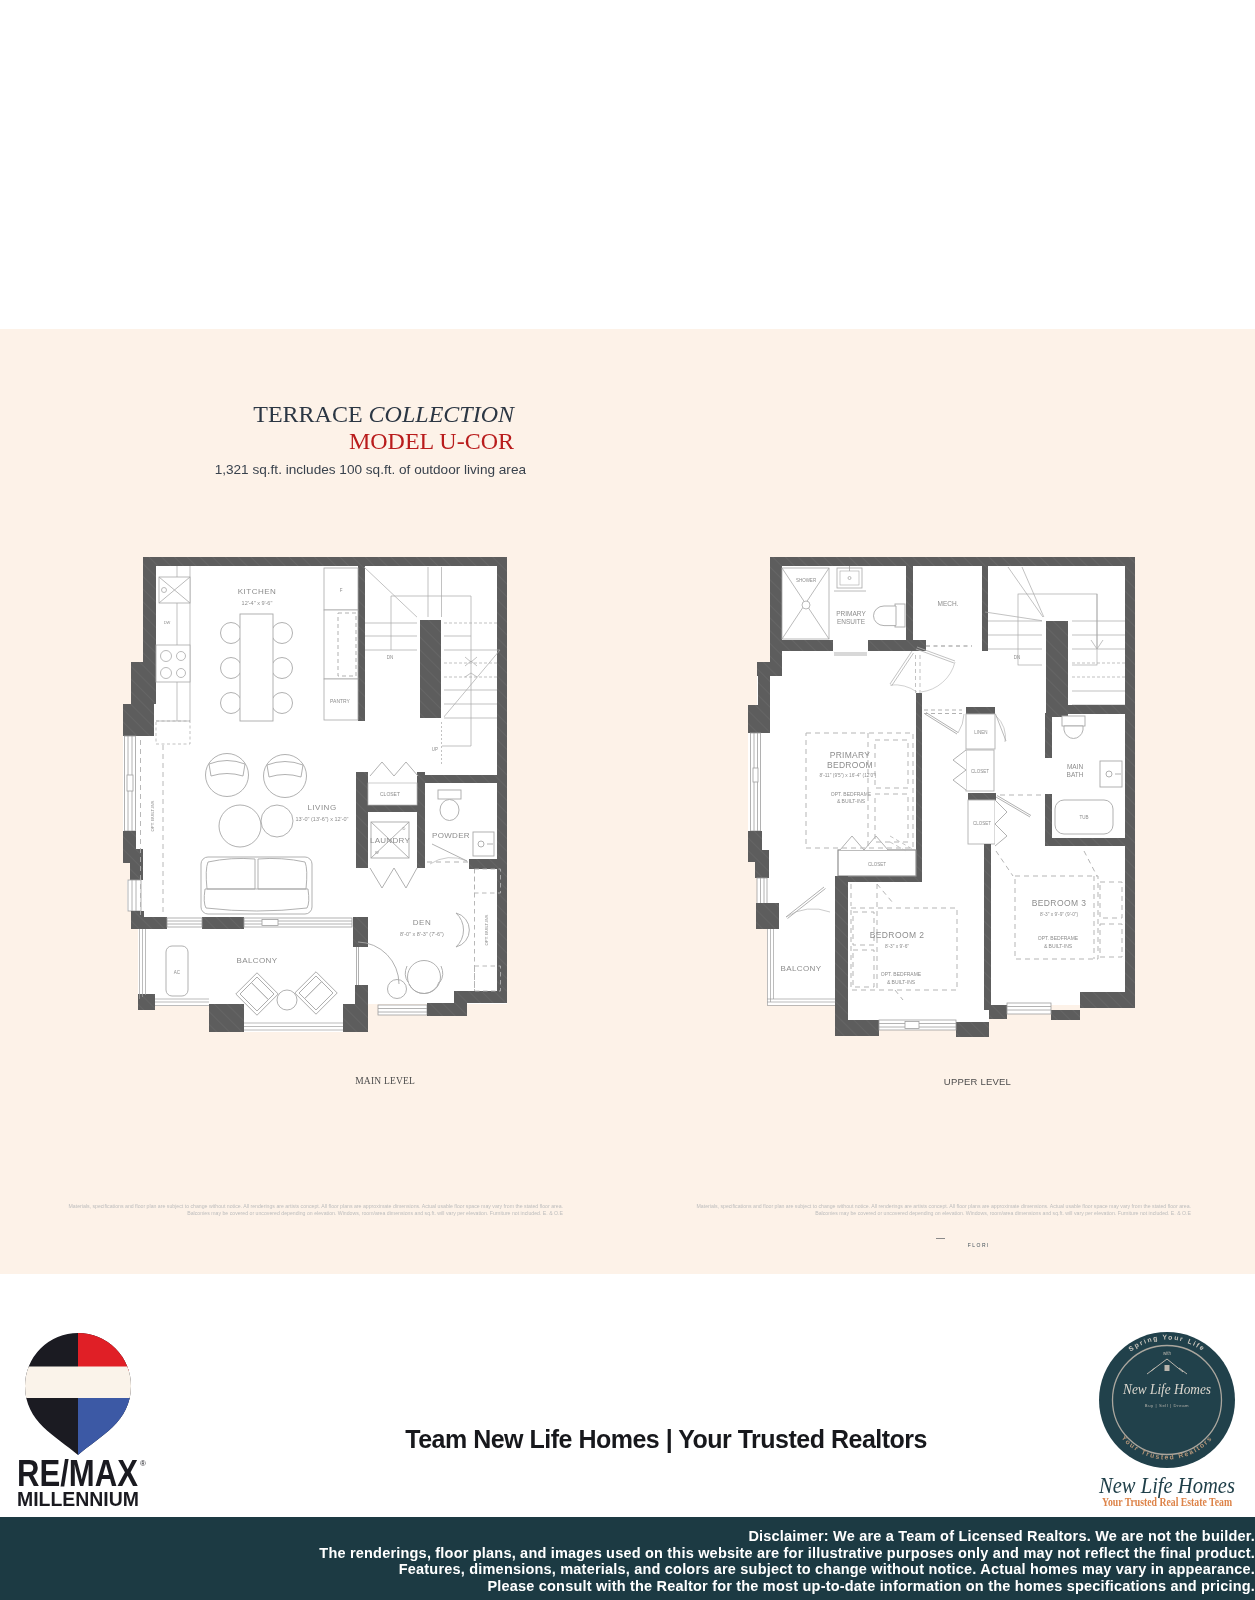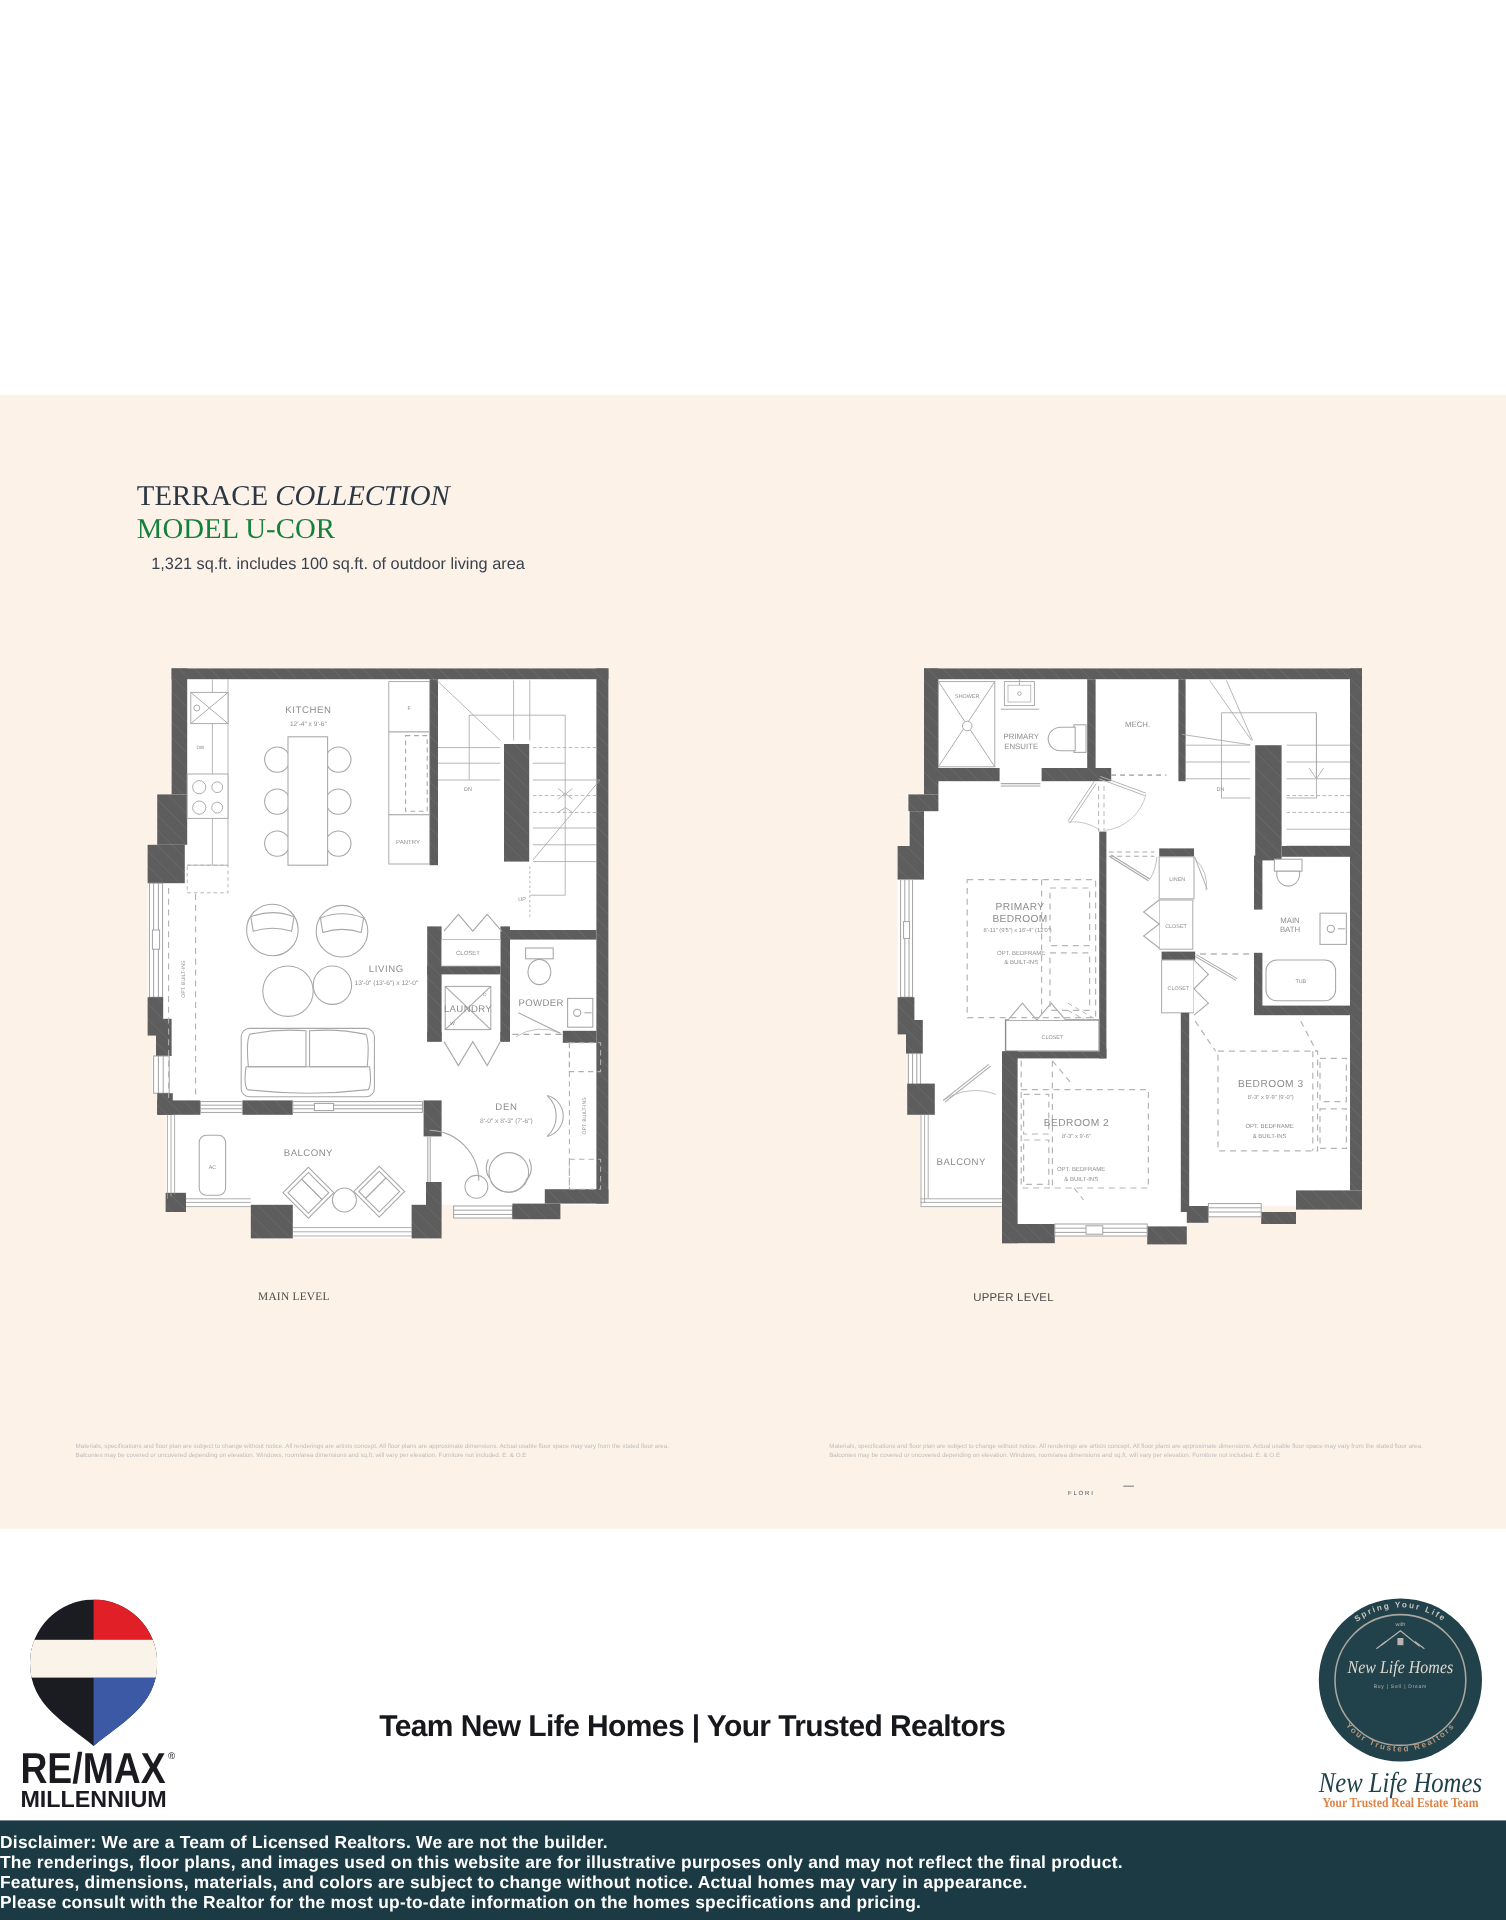--- a/index.html
+++ b/index.html
@@ -1,29 +1,29 @@
 <!DOCTYPE html>
 <html><head>
 <meta charset="utf-8">
 <style>
   html,body{margin:0;padding:0;}
   body{width:1255px;height:1600px;position:relative;background:#ffffff;font-family:"Liberation Sans",sans-serif;overflow:hidden;}
   .abs{position:absolute;}
-  .ctr{text-align:left;}
+  .ctr{text-align:right;}
   svg{display:block;}
   #mainplan text,#upperplan text{font-family:"Liberation Sans",sans-serif;fill:#8d8d8d;}
 </style>
 </head>
 <body>
 
 <div class="abs" style="left:0;top:329px;width:1255px;height:945px;background:#fdf2e8;"></div>
 
 <div class="abs ctr" style="left:114px;top:401px;width:400px;font-family:'Liberation Serif',serif;font-size:24px;color:#2c3744;letter-spacing:0px;">TERRACE <i>COLLECTION</i></div>
 
-<div class="abs ctr" style="left:114px;top:428px;width:400px;font-family:'Liberation Serif',serif;font-size:24px;color:#15803d;letter-spacing:0px;">MODEL U-COR</div>
+<div class="abs ctr" style="left:114px;top:428px;width:400px;font-family:'Liberation Serif',serif;font-size:24px;color:#b91c1c;letter-spacing:0px;">MODEL U-COR</div>
 
 <div class="abs ctr" style="left:126px;top:462px;width:400px;font-size:13.6px;color:#39424d;">1,321 sq.ft. includes 100 sq.ft. of outdoor living area</div>
 
 <svg id="mainplan" class="abs" style="left:110px;top:545px;" width="410" height="500" viewBox="110 545 410 500">
 <defs>
       <pattern id="whm" width="9" height="9" patternUnits="userSpaceOnUse" patternTransform="rotate(45)">
         <rect width="9" height="9" fill="#5d5d5d"></rect>
         <line x1="0" y1="0" x2="9" y2="0" stroke="#6c6c6c" stroke-width="1.1"></line>
       </pattern>
     </defs>
@@ -640,21 +640,21 @@
 <rect x="68" y="72" width="57" height="60" fill="#3c59a5"></rect>
 <rect x="10" y="40.5" width="115" height="31.5" fill="#faf3ea"></rect>
 </g>
 
 <text x="7" y="160" font-size="36" font-weight="bold" fill="#1a1a20" textLength="121" lengthAdjust="spacingAndGlyphs">RE/MAX</text>
 <text x="130" y="140" font-size="8" fill="#1a1a20">®</text>
 
 <text x="7" y="180" font-size="19.5" font-weight="bold" fill="#1a1a20" textLength="122" lengthAdjust="spacingAndGlyphs">MILLENNIUM</text>
 </svg>
 
-<div class="abs ctr" style="left:316px;top:1425px;width:600px;font-size:25px;font-weight:bold;color:#17181c;letter-spacing:-0.5px;">Team New Life Homes | Your Trusted Realtors</div>
+<div class="abs ctr" style="left:327px;top:1425px;width:600px;font-size:25px;font-weight:bold;color:#17181c;letter-spacing:-0.5px;">Team New Life Homes | Your Trusted Realtors</div>
 
 <svg id="nlh" class="abs" style="left:1092px;top:1326px;" width="155" height="186" viewBox="0 0 155 186">
 <defs>
 <path id="nlhtoparc" d="M14.5,74 A60.5,60.5 0 0 1 135.5,74"></path>
 <path id="nlhbotarc" d="M15.5,74 A59.5,59.5 0 0 0 134.5,74"></path>
 </defs>
 
 <circle cx="75" cy="74" r="68" fill="#21414b"></circle>
 <circle cx="75" cy="74" r="54.5" fill="none" stroke="#aaa69e" stroke-width="1.3"></circle>
 <text font-size="6.8" font-weight="bold" fill="#c8c4bc" letter-spacing="1.6"><textPath href="#nlhtoparc" startOffset="50%" text-anchor="middle">Spring Your Life</textPath></text>

